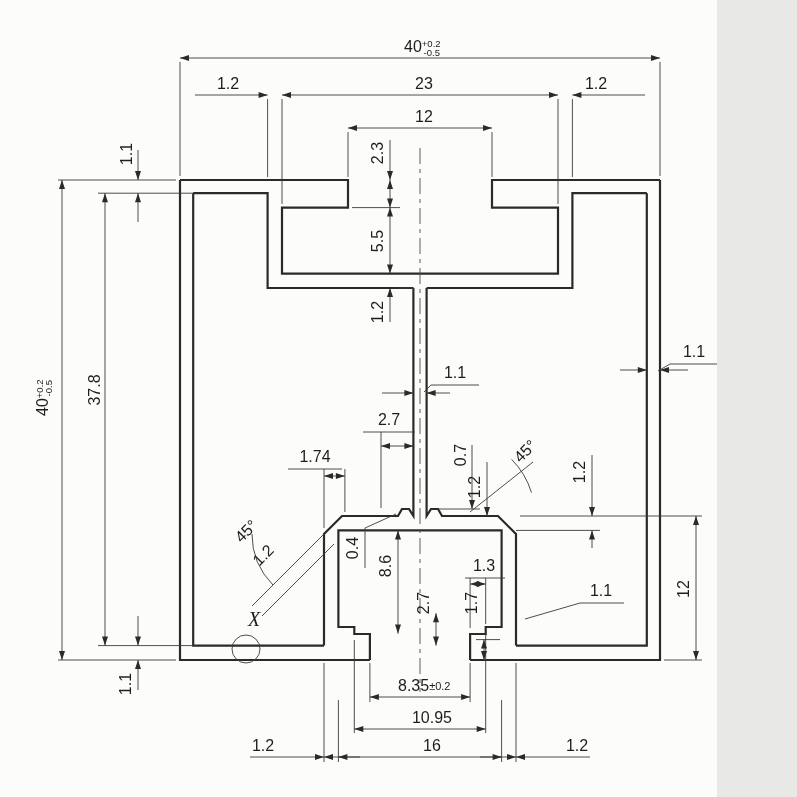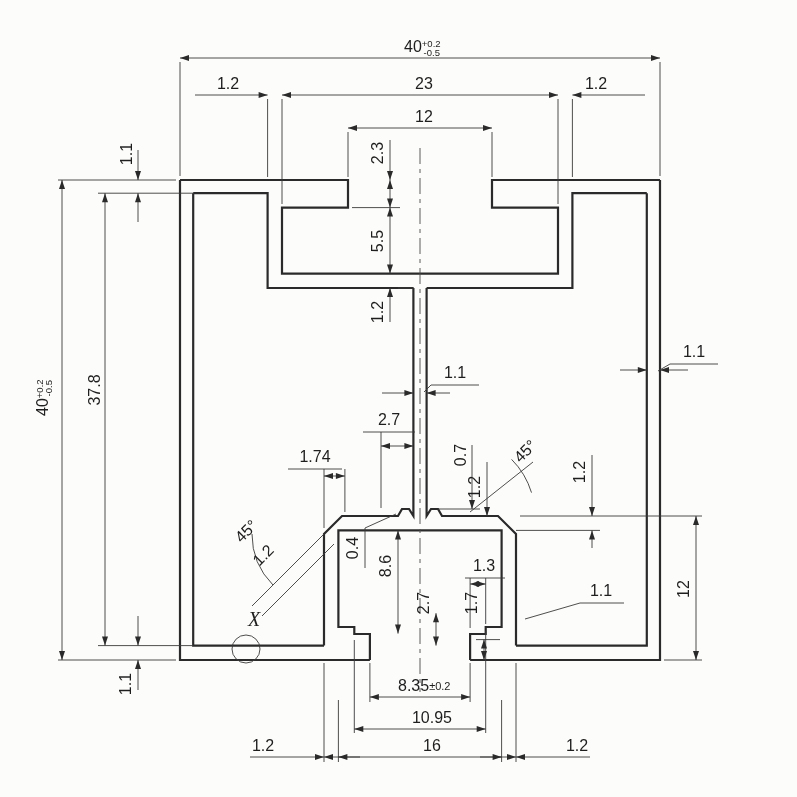--- a/index.html
+++ b/index.html
@@ -1,17 +1,17 @@
 <!DOCTYPE html>
 <html><head>
 <meta charset="utf-8">
 <style>
   html,body{margin:0;padding:0;background:#e8e8e6;}
   .page{
-    position:relative;width:797px;height:797px;background:#fcfcfa;
+    position:relative;width:717px;height:797px;background:#fcfcfa;
     font-family:"Liberation Sans", sans-serif;overflow:hidden;
   }
   svg{position:absolute;left:0;top:0;}
   .profile{stroke:#2a2a2a;stroke-width:2.2;fill:none;stroke-linejoin:miter;}
   .thin{stroke:#3a3a3a;stroke-width:0.9;fill:none;}
   .dimline{stroke:#3a3a3a;stroke-width:0.9;fill:none;}
   .cline{stroke:#4a4a4a;stroke-width:0.9;fill:none;stroke-dasharray:16 5 4 5;}
   text{fill:#1e1e1e;font-size:16px;font-family:"Liberation Sans", sans-serif;}
   .tol{font-size:9.5px;}
   .tolb{font-size:11px;}

